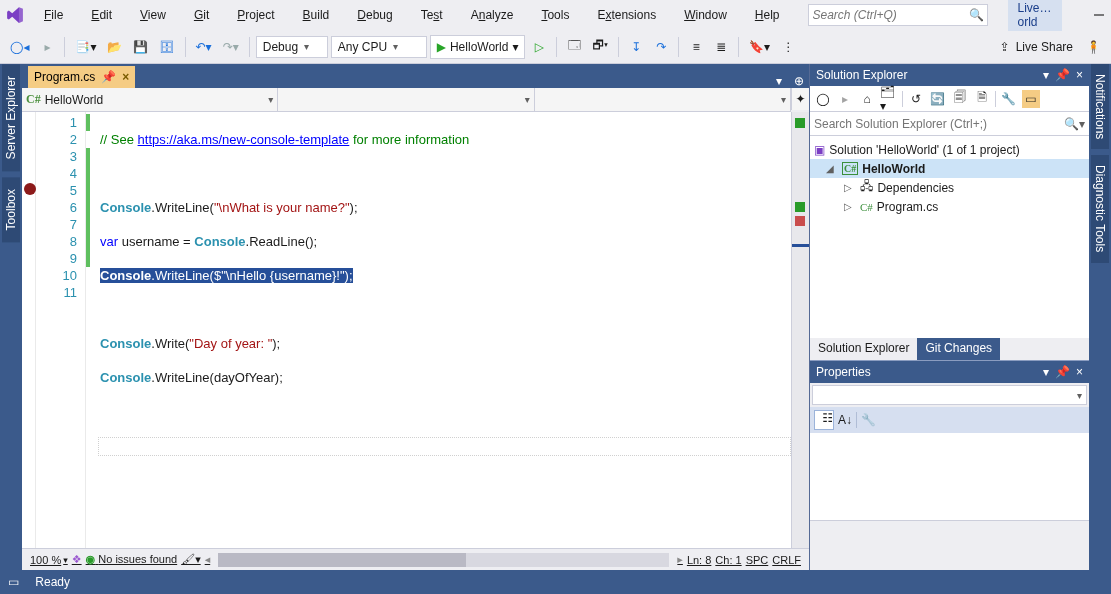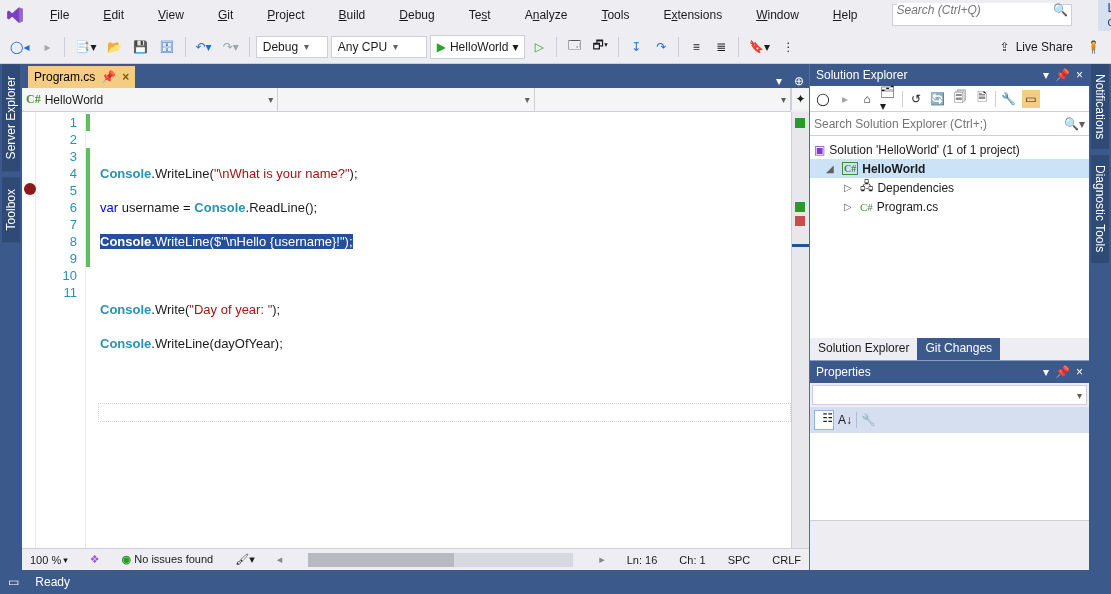--- a/index.html
+++ b/index.html
@@ -1,22 +1,22 @@
 <!DOCTYPE html>
 <html><head>
 <meta charset="utf-8">
 <style>
   * { margin: 0; padding: 0; box-sizing: border-box; font-family: "Segoe UI", sans-serif; }
   body { width: 1111px; height: 594px; overflow: hidden; background: #eeeef2; font-size: 12px; color: #1b1b1b; display:flex; flex-direction:column; }
   
-  .titlebar { display:flex; align-items:center; height:30px; padding:0 6px; gap:18px; }
+  .titlebar { display:flex; align-items:center; height:30px; padding:0 6px; gap:12px; }
   .logo { width:22px; height:22px; display:flex;align-items:center;justify-content:center; }
   .menu-item { padding:4px 8px; cursor:default; }
   .menu-item .ul { text-decoration:underline; }
-  .searchbox { display:flex; align-items:flex-end; border:1px solid #cccedb; background:#fff; width:180px; height:22px; margin-left:8px; padding:8px 4px; }
+  .searchbox { display:flex; align-items:center; border:1px solid #cccedb; background:#fff; width:180px; height:22px; margin-left:8px; padding:8px 4px; }
   .searchbox input { border:none; outline:none; flex:1; font-size:12px; font-style:italic; color:#6d6d6d; }
   .appname { background:#d6e0f0; color:#1a3e8a; padding:2px 10px; margin:0 8px; font-size:12px;}
   .winbtns { display:flex; gap:0; margin-left:auto; }
   .winbtn { width:34px; height:24px; display:flex;align-items:center;justify-content:center; color:#1b1b1b;}
   
   .toolbar { display:flex; align-items:center; height:34px; padding:0 6px; border-bottom:1px solid #cccedb; gap:3px;}
   .tbtn { height:24px; min-width:22px; display:flex;align-items:center;justify-content:center; padding:0 3px; border:1px solid transparent; }
   .tsep { width:1px; height:20px; background:#cccedb; margin:0 3px; }
   .combo { border:1px solid #cccedb; background:#fff; height:22px; display:flex; align-items:center; padding:0 4px 0 6px; gap:6px;}
   .combo .chev { color:#606060; font-size:10px;}
@@ -57,21 +57,21 @@
   .codelines .sel .k, .codelines .sel .t { color:#fff;}
   .change-green { position:absolute; left:64px; top:36px; width:4px; height:119px; background:#5fbf5f;}
   .change-green2 { position:absolute; left:64px; top:2px; width:4px; height:17px; background:#5fbf5f;}
   .bpdot { position:absolute; left:2px; width:12px; height:12px; background:#8c1a1a; border-radius:50%;}
   .rightrail { width:18px; background:#e8e8ec; position:relative; border-left:1px solid #cccedb;}
   .rightrail .g { position:absolute; left:3px; width:10px; height:10px; background:#299b29;}
   .rightrail .r { position:absolute; left:3px; width:10px; height:10px; background:#c94d4d;}
   .rightrail .bluebar { position:absolute; left:0; right:0; height:3px; background:#264f99;}
   .splitbtn { width:18px; height:22px; border-left:1px solid #cccedb; display:flex;align-items:center;justify-content:center; background:#f5f5f5;}
   
-  .editstatus { height:22px; border-top:1px solid #cccedb; background:#eeeef2; display:flex; align-items:center; font-size:11px; gap:22px; padding:0 8px;}
+  .editstatus { height:22px; border-top:1px solid #cccedb; background:#eeeef2; display:flex; align-items:center; font-size:11px; gap:4px; padding:0 8px;text-decoration:underline;}
   .editstatus .zoom { display:flex;align-items:center; gap:2px;}
   .editstatus .ok { color:#299b29; font-weight:bold;}
   .editstatus .scroll { flex:1; height:14px; background:#d8d8e0; margin:0 4px; position:relative;}
   .editstatus .scroll .thumb { position:absolute; left:0; top:0; bottom:0; width:55%; background:#b9b9c4;}
   
   .panelhead { height:22px; background:#3b5a8b; color:#fff; display:flex; align-items:center; padding:0 6px; gap:6px; font-size:12px;}
   .panelhead .icons { margin-left:auto; display:flex; gap:6px;}
   .panelbody { background:#fff; flex:1; display:flex; flex-direction:column; min-height:0;}
   .setoolbar { height:26px; border-bottom:1px solid #cccedb; display:flex; align-items:center; gap:4px; padding:0 4px;}
   .setoolbar .ib { width:18px;height:18px; display:flex;align-items:center;justify-content:center;}
@@ -228,20 +228,21 @@
     </div>
 
     <div class="codewrap">
       <div class="foldcol" style="position:relative;">
         <div class="bpdot" style="top:71px;"></div>
       </div>
       <div class="gutter">1<br>2<br>3<br>4<br>5<br>6<br>7<br>8<br>9<br>10<br>11</div>
       <div class="change-green2"></div>
       <div class="change-green"></div>
       <div class="codelines">
+<div><span class="c">// See </span><span class="lnk">https://aka.ms/new-console-template</span><span class="c"> for more information</span></div>
 <div>&nbsp;</div>
 <div><span class="t">Console</span>.WriteLine(<span class="s">"\nWhat is your name?"</span>);</div>
 <div><span class="k">var</span> username = <span class="t">Console</span>.ReadLine();</div>
 <div><span class="sel"><span class="t">Console</span>.WriteLine(<span class="s">$"\nHello {username}!"</span>);</span></div>
 <div>&nbsp;</div>
 <div><span class="t">Console</span>.Write(<span class="s">"Day of year: "</span>);</div>
 <div><span class="t">Console</span>.WriteLine(dayOfYear);</div>
 <div>&nbsp;</div>
 <div style="border:1px dotted #d0d0d0; margin-left:-2px;">&nbsp;</div>
       </div>
@@ -259,21 +260,21 @@
           <span style="font-size:9px">▾</span>
         </span>
       <span style="color:#9b59d0">❖</span>
       <span><span class="ok">◉</span> <span>No issues found</span></span>
       <span>🖌▾</span>
       <span style="color:#888">◂</span>
       <div class="scroll">
           <div class="thumb"></div>
         </div>
       <span style="color:#888">▸</span>
-      <span>Ln: 16</span>
+      <span>Ln: 8</span>
       <span>Ch: 1</span>
       <span>SPC</span>
       <span>CRLF</span>
     </div>
   </div>
 
   <div class="rightcol">
     <div class="panelhead">
       <span>Solution Explorer</span>
       <div class="icons">

